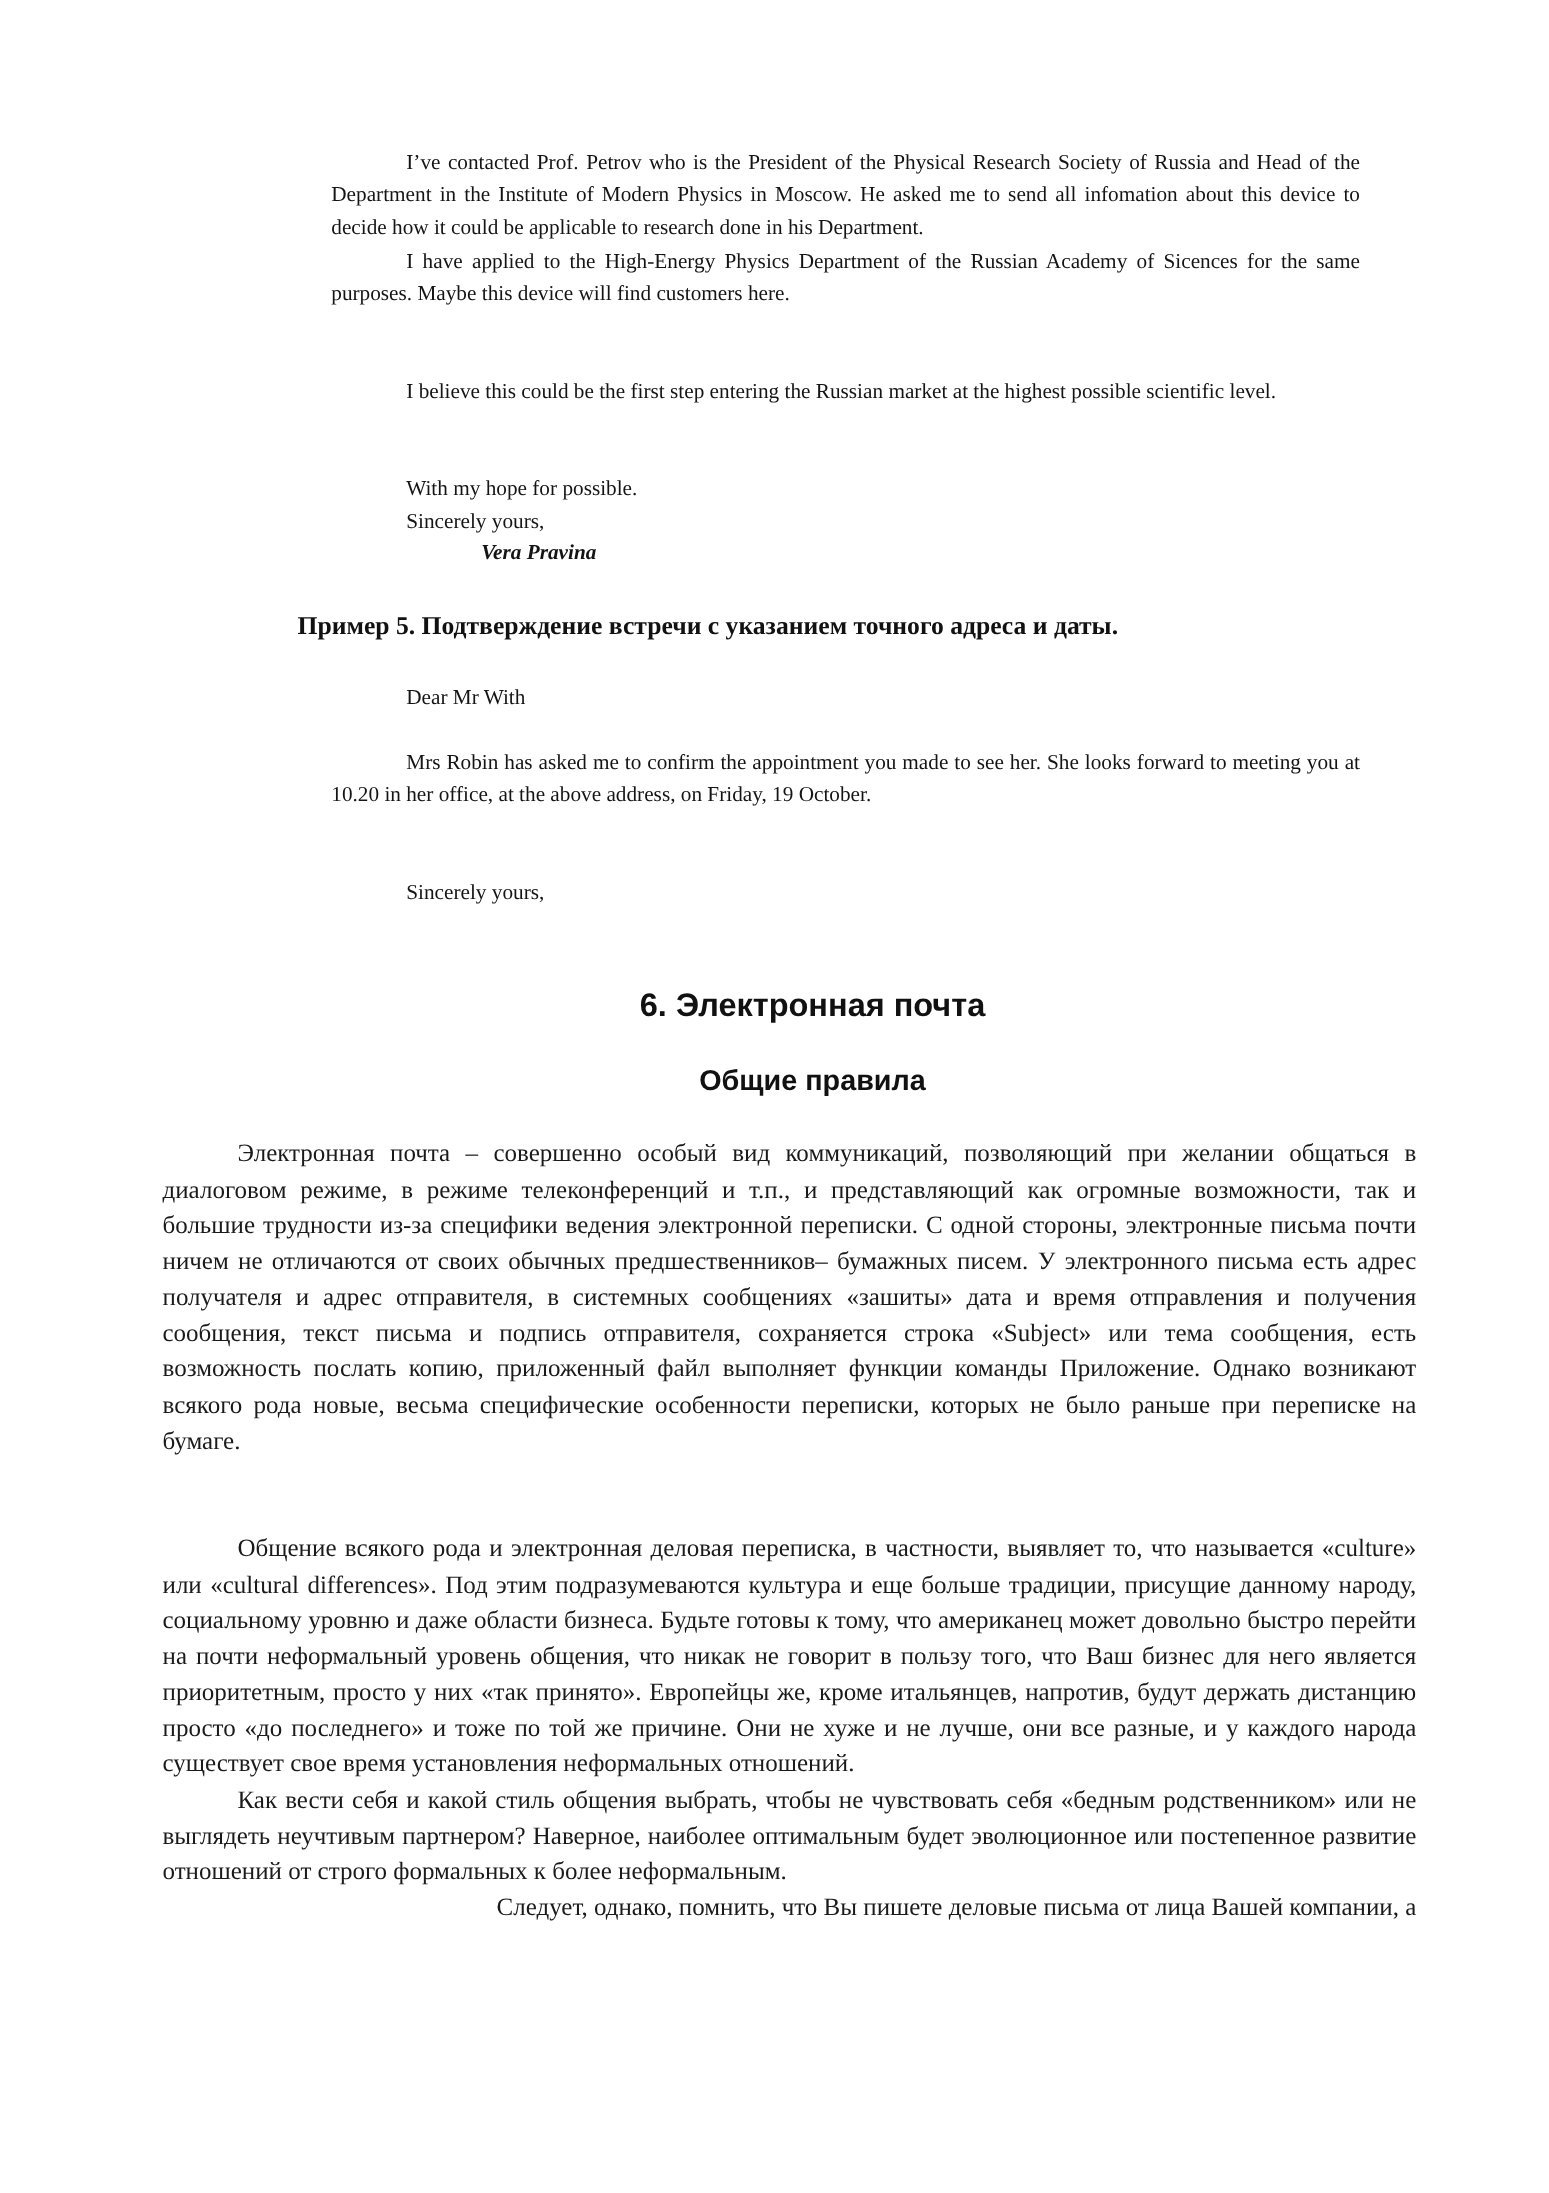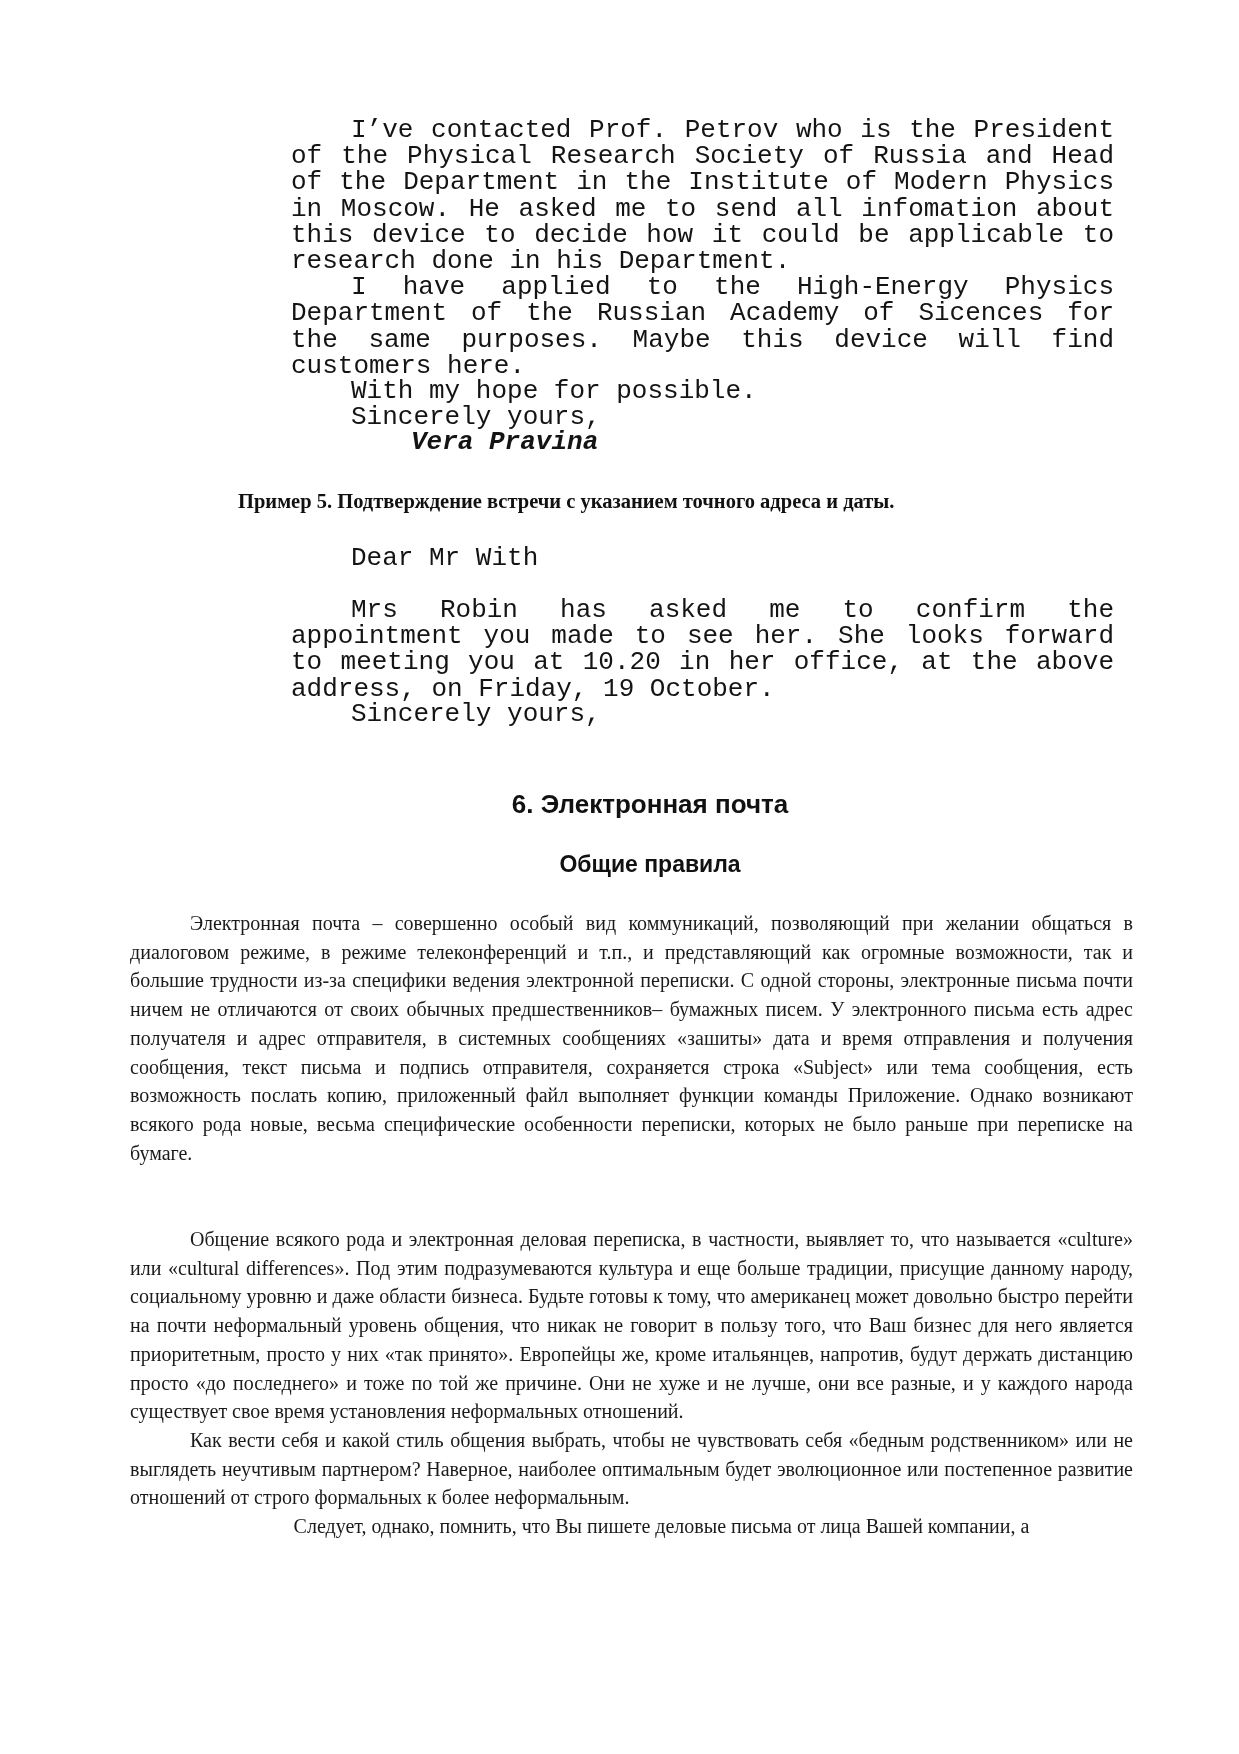--- a/index.html
+++ b/index.html
@@ -1,22 +1,22 @@
 <!DOCTYPE html>
 <html><head>
 <meta charset="utf-8">
 <style>
   html, body { margin: 0; padding: 0; background: #ffffff; }
   body { width: 1239px; height: 1754px; position: relative; overflow: hidden; color: #111; }
   .page { position: absolute; left: 0; top: 0; width: 1239px; height: 1754px; background: #fff; }
 
   .letter {
     position: absolute; left: 265px; width: 823px;
-    font-family: Liberation Mono, monospace; font-size: 26px; line-height: 26.2px;
-    text-align: justify; color: #141414; margin-left: 26px;
+    font-family: Liberation Serif, serif; font-size: 17px; line-height: 26.2px;
+    text-align: justify; color: #141414;
   }
   .letter p { margin: 0; }
   .indent { text-indent: 60px; }
   .closing { padding-left: 60px; }
   .signature { padding-left: 120px; font-style: italic; font-weight: bold; }
 
   .example-heading {
     position: absolute; left: 207px; top: 490px; width: 900px;
     font-family: "Liberation Serif", serif; font-size: 20.5px; font-weight: bold; color: #111; margin-left: 31px;
   }
@@ -38,20 +38,23 @@
 </head>
 <body>
 
 <div class="page">
 
   <div class="letter" style="top:117px;">
     <p class="indent">I’ve contacted Prof. Petrov who is the President of the Physical Research Society of Russia and Head of the Department in the Institute of Modern Physics in Moscow. He asked me to send all infomation about this device to decide how it could be applicable to research done in his Department.</p>
     <p class="indent">I have applied to the High-Energy Physics Department of the Russian Academy of Sicences for the same purposes. Maybe this device will find customers here.</p>
   </div>
 
+  <div class="letter" style="top:300px;">
+    <p class="indent">I believe this could be the first step entering the Russian market at the highest possible scientific level.</p>
+  </div>
 
   <div class="letter" style="top:378px;">
     <p class="closing">With my hope for possible.</p>
     <p class="closing">Sincerely yours,</p>
     <p class="signature" style="line-height:24px;">Vera Pravina</p>
   </div>
 
   <div class="example-heading">Пример 5. Подтверждение встречи с указанием точного адреса и даты.</div>
 
   <div class="letter" style="top:545px;">
@@ -69,16 +72,16 @@
   <div class="section-title h1">6. Электронная почта</div>
   <div class="section-title h2">Общие правила</div>
 
   <div class="body" style="top:909px;">
     <p>Электронная почта – совершенно особый вид коммуникаций, позволяющий при желании общаться в диалоговом режиме, в режиме телеконференций и т.п., и представляющий как огромные возможности, так и большие трудности из-за специфики ведения электронной переписки. С одной стороны, электронные письма почти ничем не отличаются от своих обычных предшественников– бумажных писем. У электронного письма есть адрес получателя и адрес отправителя, в системных сообщениях «зашиты» дата и время отправления и получения сообщения, текст письма и подпись отправителя, сохраняется строка «Subject» или тема сообщения, есть возможность послать копию, приложенный файл выполняет функции команды Приложение. Однако возникают всякого рода новые, весьма специфические особенности переписки, которых не было раньше при переписке на бумаге.</p>
   </div>
 
   <div class="body" style="top:1225px;">
     <p>Общение всякого рода и электронная деловая переписка, в частности, выявляет то, что называется «culture» или «cultural differences». Под этим подразумеваются культура и еще больше традиции, присущие данному народу, социальному уровню и даже области бизнеса. Будьте готовы к тому, что американец может довольно быстро перейти на почти неформальный уровень общения, что никак не говорит в пользу того, что Ваш бизнес для него является приоритетным, просто у них «так принято». Европейцы же, кроме итальянцев, напротив, будут держать дистанцию просто «до последнего» и тоже по той же причине. Они не хуже и не лучше, они все разные, и у каждого народа существует свое время установления неформальных отношений.</p>
     <p>Как вести себя и какой стиль общения выбрать, чтобы не чувствовать себя «бедным родственником» или не выглядеть неучтивым партнером? Наверное, наиболее оптимальным будет эволюционное или постепенное развитие отношений от строго формальных к более неформальным.</p>
-    <p style="text-align:center;">Следует, однако, помнить, что Вы пишете деловые письма от лица Вашей компании, а</p>
+    <p style="text-align:right;">Следует, однако, помнить, что Вы пишете деловые письма от лица Вашей компании, а</p>
   </div>
 
 </div>
 
 </body></html>

